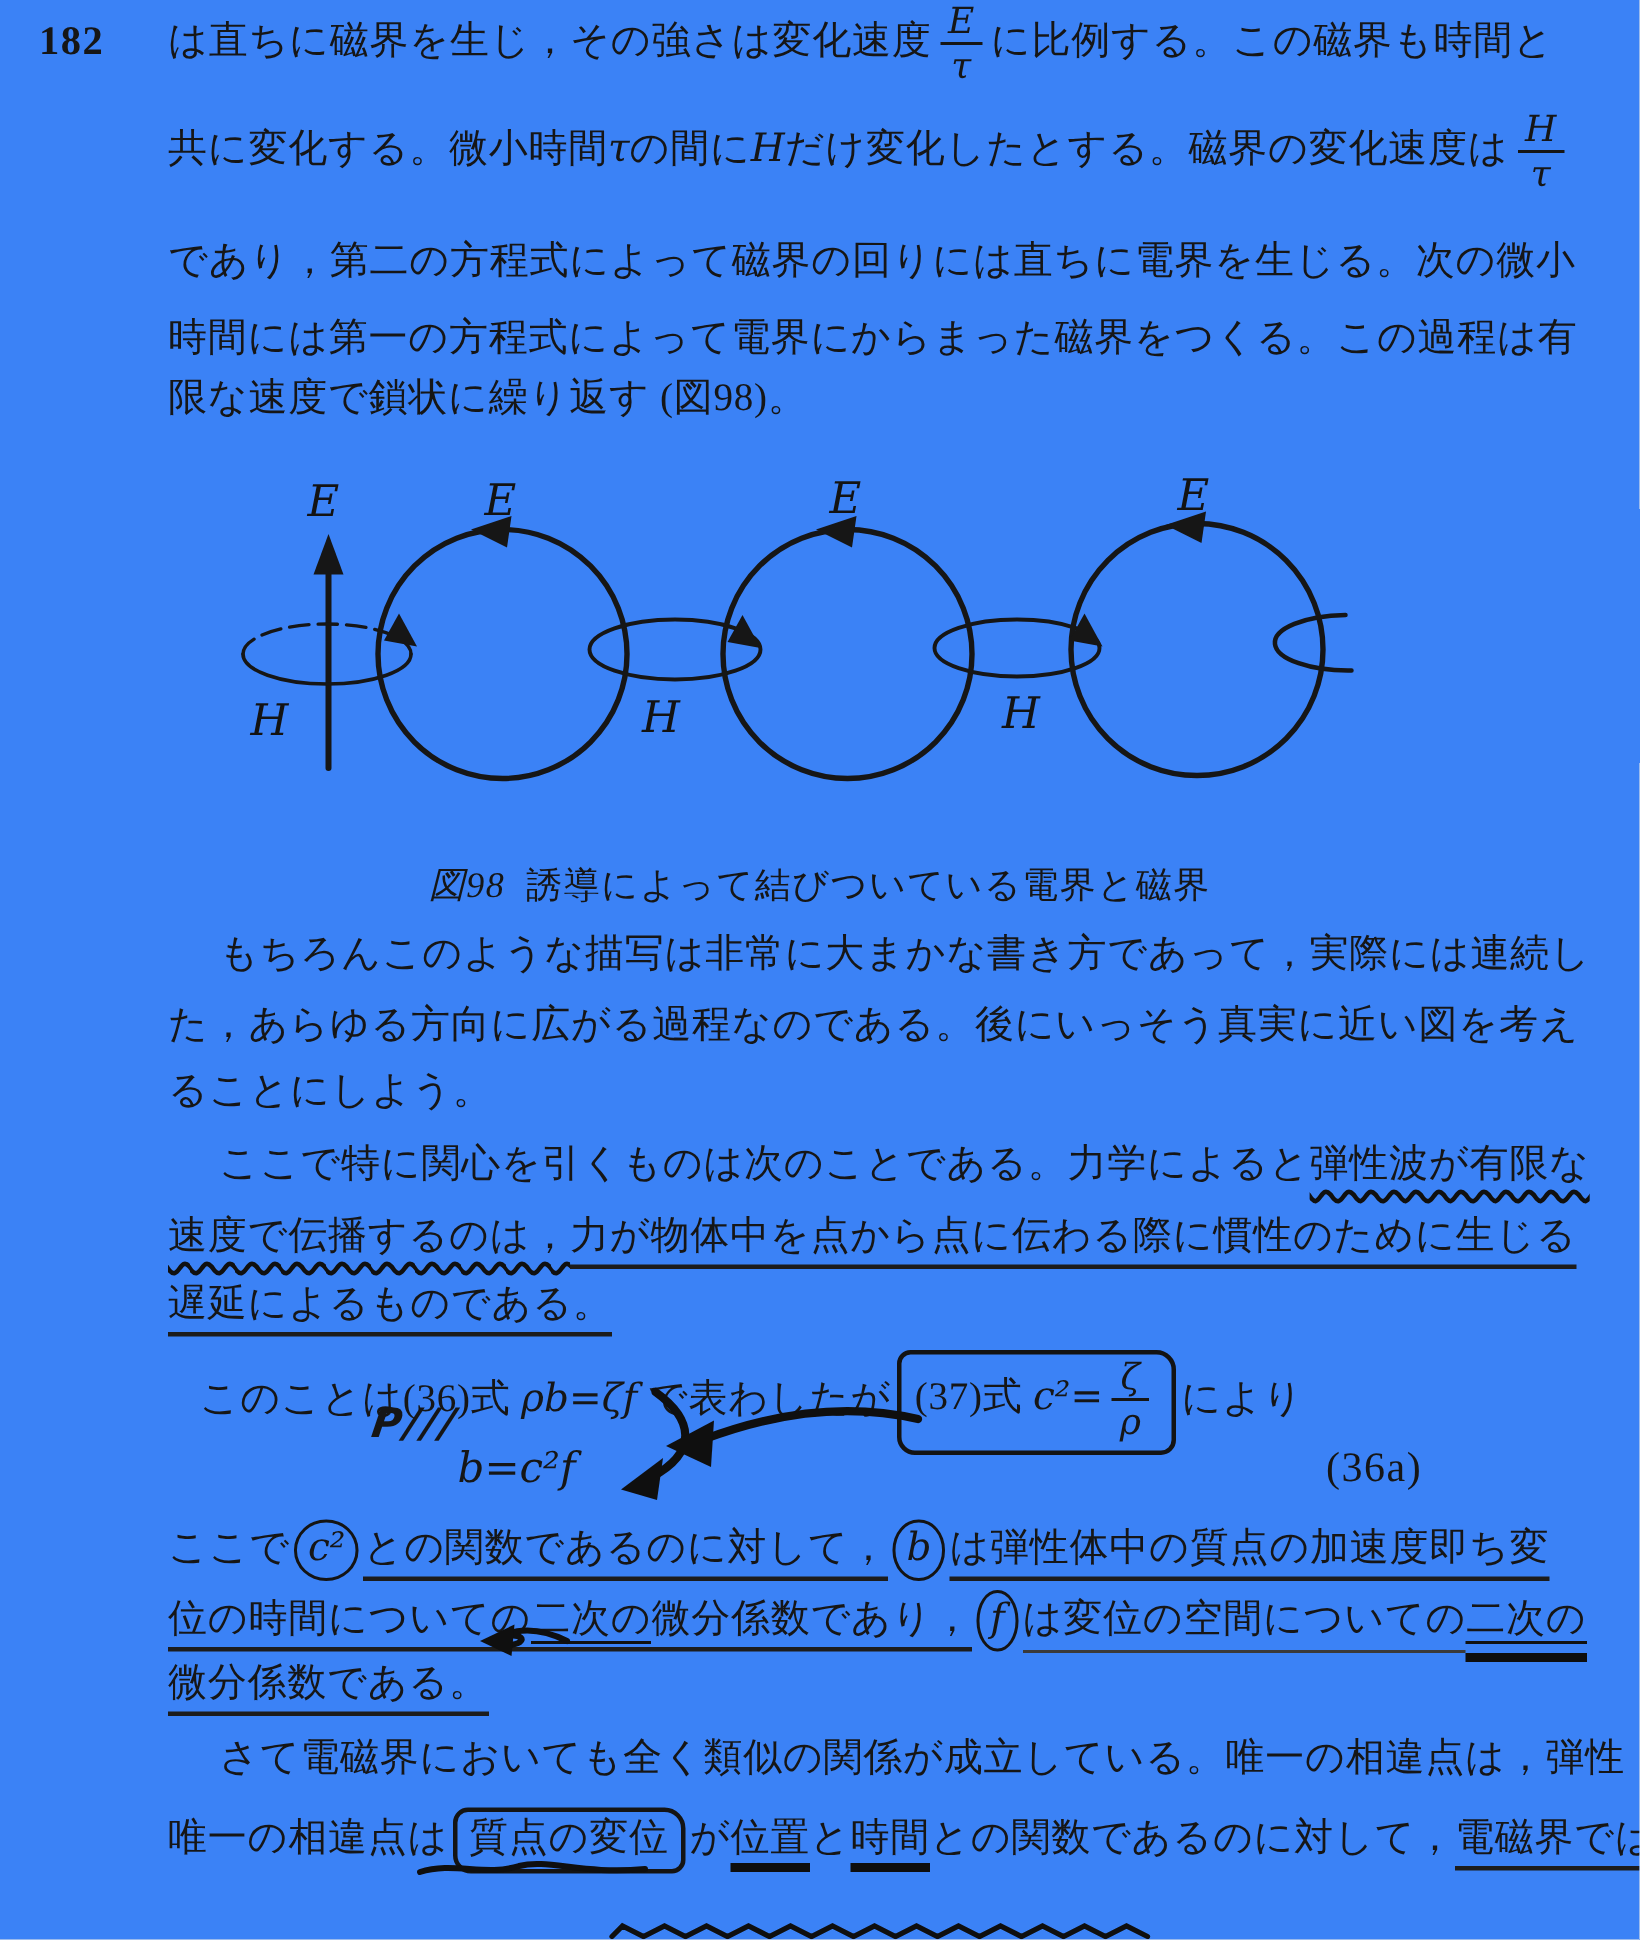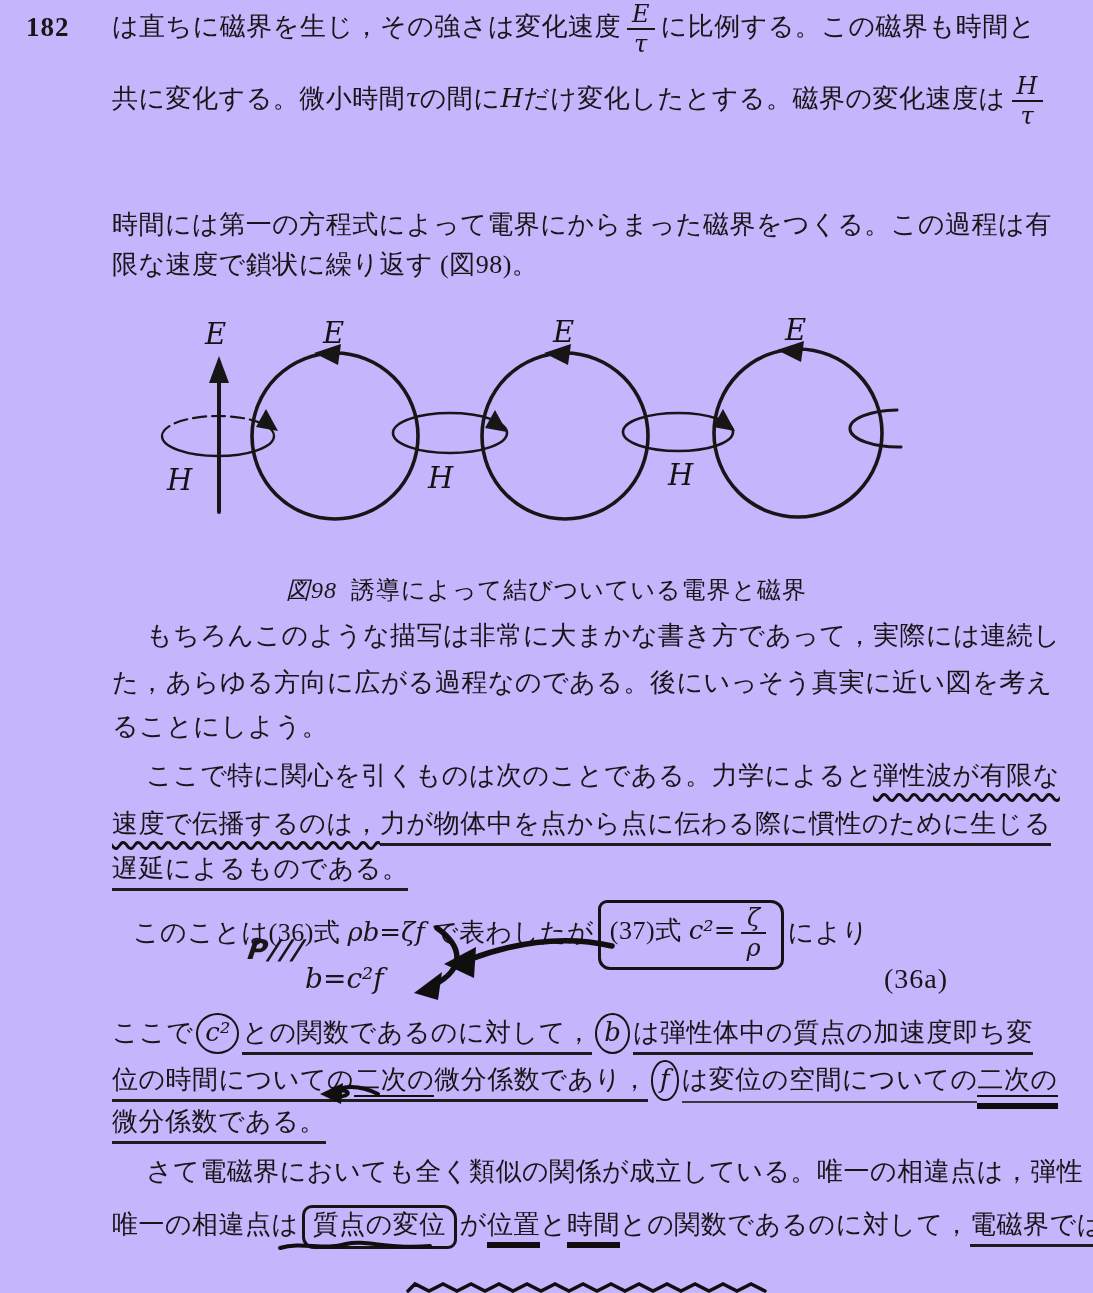--- a/index.html
+++ b/index.html
@@ -1,16 +1,16 @@
 <!DOCTYPE html>
 <html><head>
 <meta charset="utf-8">
 <style>
   html,body{margin:0;padding:0;background:#e8e8e8;}
-  .page{position:relative;width:1093px;height:1293px;background:#c4b5fd;overflow:hidden;
+  .page{position:relative;width:1093px;height:1293px;background:#3b82f6;overflow:hidden;
         font-family:"Liberation Serif","DejaVu Serif",serif;color:#161616;}
   .line{position:absolute;font-size:26px;letter-spacing:0.5px;white-space:nowrap;line-height:1.25;}
   .pagenum{position:absolute;left:26px;top:12px;font-size:27px;font-weight:bold;letter-spacing:1px;}
   .math{font-family:"DejaVu Serif",serif;font-style:italic;letter-spacing:0;}
   .frac{display:inline-block;vertical-align:middle;text-align:center;line-height:1.02;margin:0 6px;font-size:24px;}
   .frac .num{display:block;padding:0 5px 2px;}
   .frac .den{display:block;border-top:2.5px solid #161616;padding:2px 5px 0;}
   .ul{border-bottom:3.5px solid #1c1c1c;padding-bottom:5px;}
   .thinul{border-bottom:2.5px solid #3a3a3a;padding-bottom:7px;text-align:right;}
   .pul{border-bottom:2.5px solid #111;padding-bottom:1px;}
@@ -37,20 +37,21 @@
 <div class="page">
 
   <div class="pagenum">182</div>
 
   <div class="line" style="left:112px;top:2px;">
     <span>は直ちに磁界を生じ，その強さは変化速度</span><span class="frac math"><span class="num">E</span><span class="den">τ</span></span><span>に比例する。この磁界も時間と</span>
   </div>
   <div class="line" style="left:112px;top:74px;">
     <span>共に変化する。微小時間</span><span class="math">τ</span><span>の間に</span><span class="math">H</span><span>だけ変化したとする。磁界の変化速度は</span><span class="frac math"><span class="num">H</span><span class="den">τ</span></span>
   </div>
+  <div class="line" style="left:112px;top:158px;">であり，第二の方程式によって磁界の回りには直ちに電界を生じる。次の微小</div>
   <div class="line" style="left:112px;top:209px;">時間には第一の方程式によって電界にからまった磁界をつくる。この過程は有</div>
   <div class="line" style="left:112px;top:249px;">限な速度で鎖状に繰り返す (図98)。</div>
 
   <svg class="figure" width="1093" height="270" viewBox="0 300 1093 270">
     <g stroke="#161616" fill="none" stroke-linecap="round">
 
       <line x1="219" y1="512" x2="219" y2="370" stroke-width="4"></line>
 
       <path d="M 162 436 A 56 20 0 0 1 274 436" stroke-width="2.2" stroke-dasharray="13 6"></path>
       <path d="M 162 436 A 56 20 0 0 0 274 436" stroke-width="2.4"></path>

